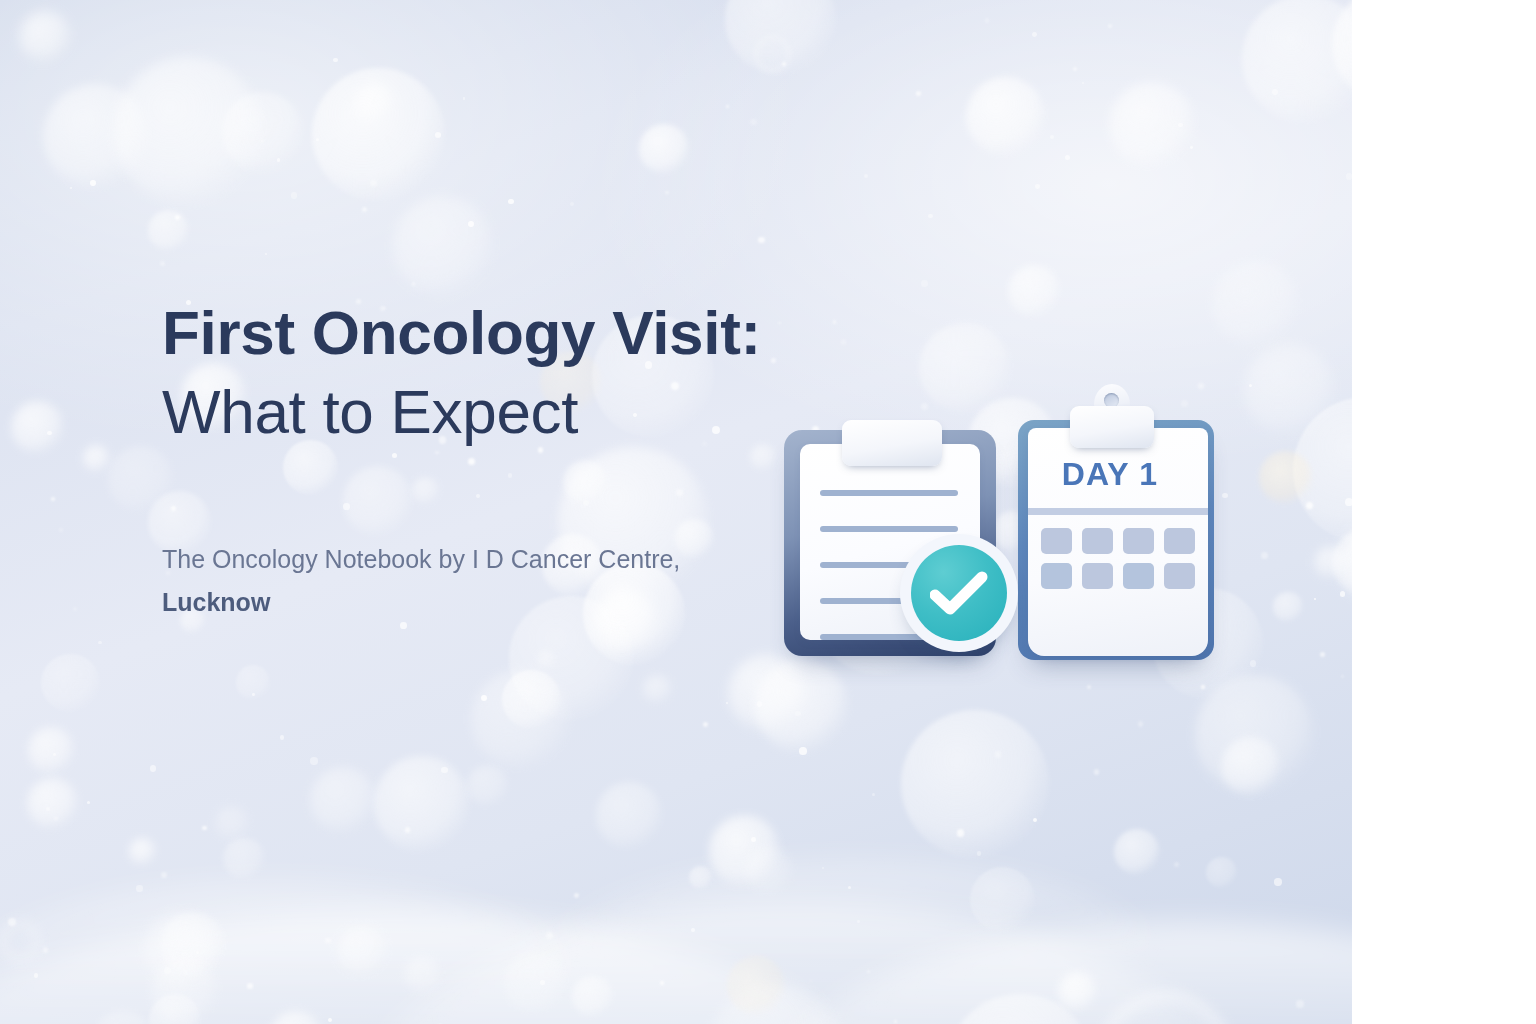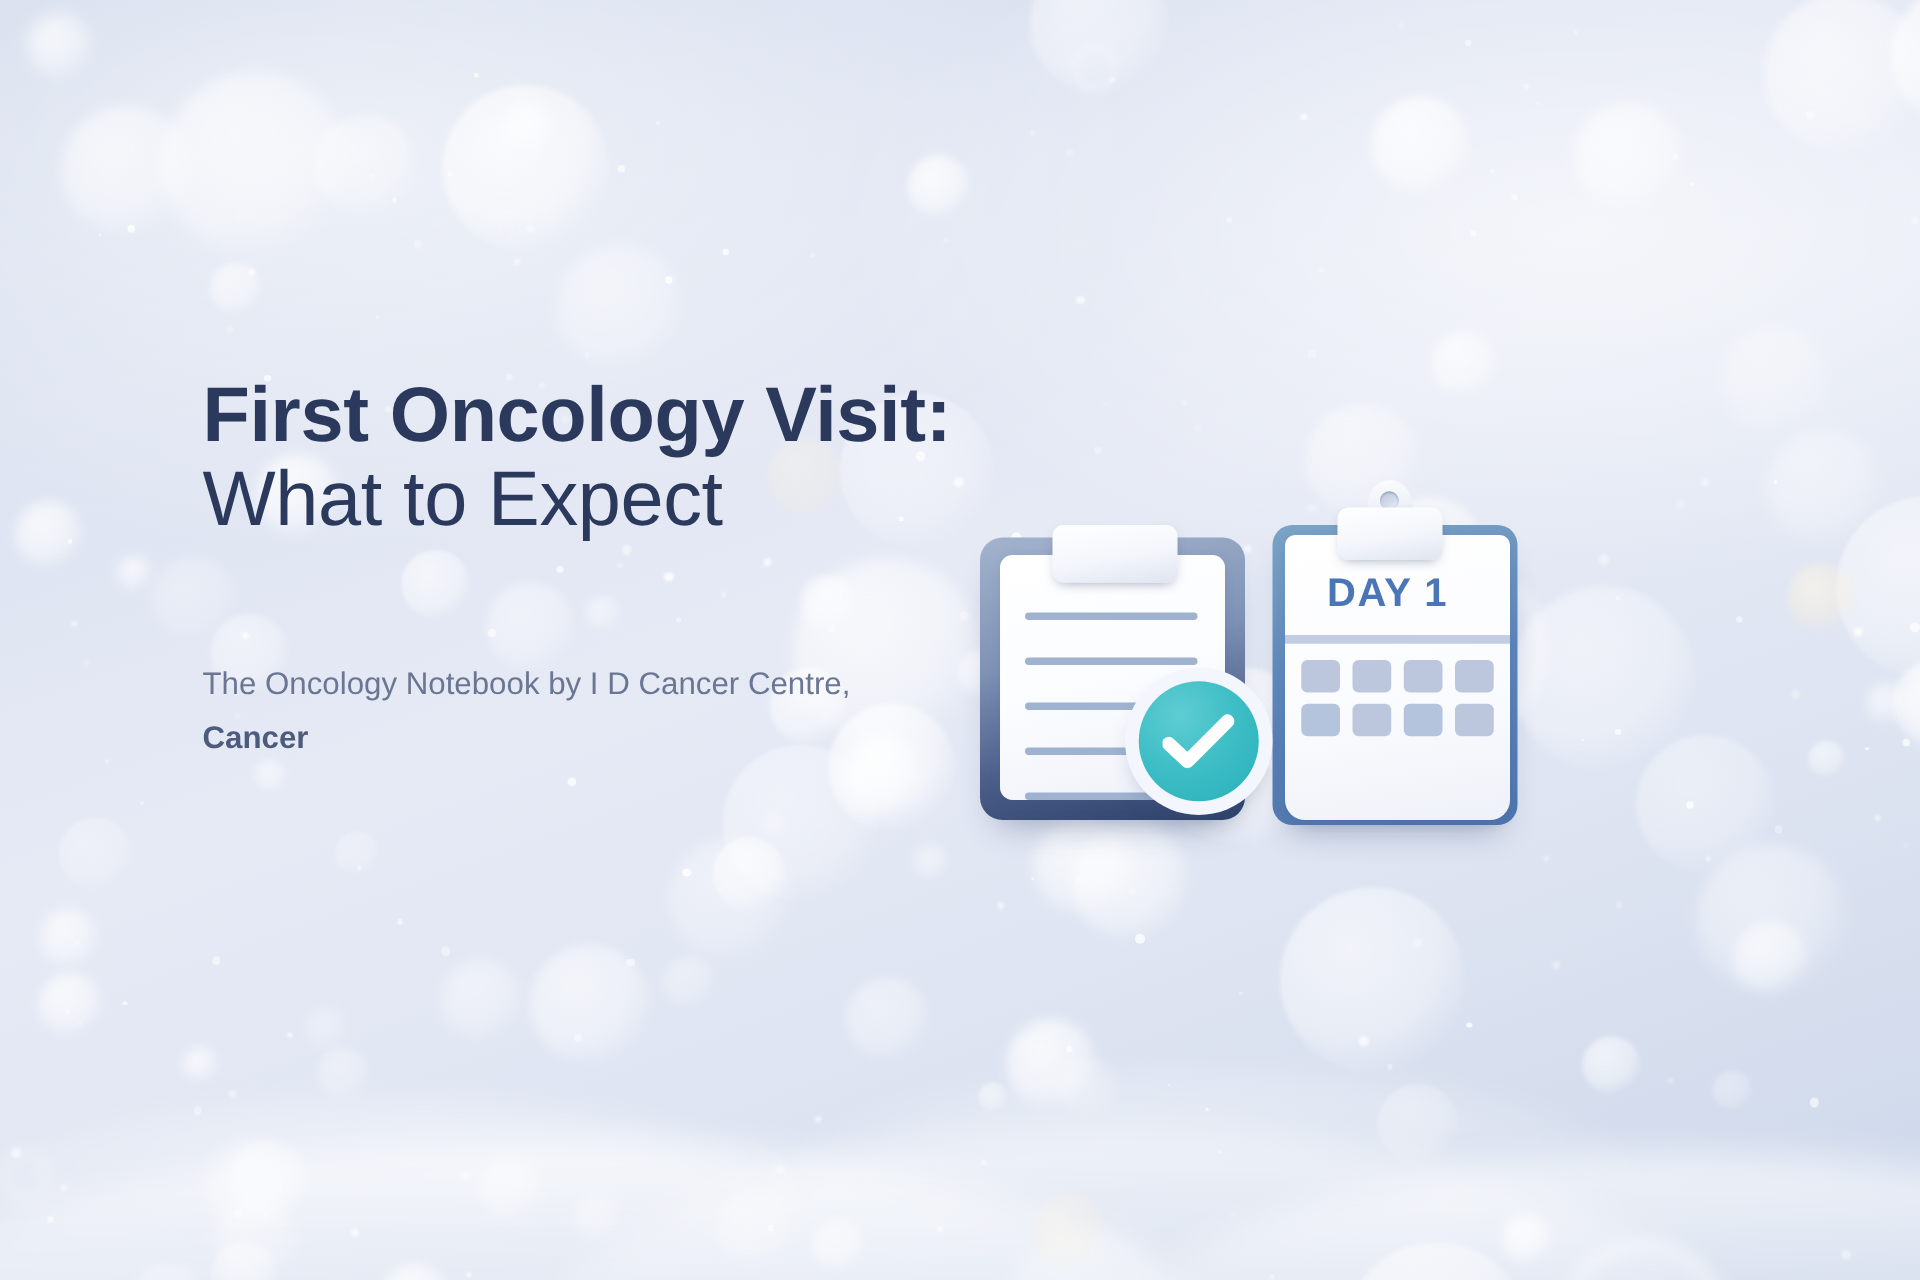--- a/index.html
+++ b/index.html
@@ -2,21 +2,21 @@
 <html><head>
 <meta charset="utf-8">
 <style>
   html, body {
     margin: 0;
     padding: 0;
     background: #ffffff;
   }
   .slide {
     position: relative;
-    width: 1536px;
+    width: 1352px;
     height: 1024px;
     overflow: hidden;
     font-family: "Liberation Sans", sans-serif;
     background:
       radial-gradient(ellipse 60% 45% at 18% 12%, rgba(255,255,255,0.55), rgba(255,255,255,0) 70%),
       radial-gradient(ellipse 55% 40% at 82% 18%, rgba(255,255,255,0.6), rgba(255,255,255,0) 70%),
       linear-gradient(160deg, #cfd8ea 0%, #dde3f1 22%, #e6eaf5 46%, #dfe5f2 68%, #cdd7ea 100%);
   }
 
   
@@ -60,21 +60,21 @@
     width: 620px;
   }
   .title {
     color: #2b3a5c;
     font-size: 62px;
     line-height: 1.08;
     letter-spacing: -0.3px;
     margin: 0;
   }
   .title .l1 { display:block; font-weight: 700; }
-  .title .l2 { display:block; font-weight: 400; margin-top: 0; }
+  .title .l2 { display:block; font-weight: 400; margin-top: 12px; }
   .subtitle {
     margin: 0;
     padding-top: 92px;
     color: #6a7693;
     font-size: 25px;
     line-height: 1.72;
     font-weight: 400;
     max-width: 575px;
   }
   .subtitle b { color: #4d5c7d; font-weight: 700; }
@@ -515,21 +515,21 @@
       <div class="spark" style="width: 4.70791px; height: 4.70791px; left: 87.1277%; top: 11.9912%; opacity: 0.52; filter: blur(0.5px);"></div>
       <div class="spark" style="width: 4.61406px; height: 4.61406px; left: 57.0328%; top: 34.9895%; opacity: 0.58; filter: blur(1.2px);"></div>
       <div class="spark" style="width: 2.17671px; height: 2.17671px; left: 80.0091%; top: 8.03491%; opacity: 0.45; filter: blur(0.4px);"></div>
     </div>
 
   <div class="copy">
     <h1 class="title">
       <span class="l1">First Oncology Visit:</span>
       <span class="l2">What to Expect</span>
     </h1>
-    <p class="subtitle"><span>The Oncology Notebook by I D Cancer Centre, </span><b>Cancer</b></p>
+    <p class="subtitle"><span>The Oncology Notebook by I D Cancer Centre, </span><b>Lucknow</b></p>
   </div>
 
   <div class="art">
 
     <div class="board" id="board1">
       <div class="plate"></div>
       <div class="sheet">
         <div class="line" style="top:46px"></div>
         <div class="line" style="top:82px"></div>
         <div class="line" style="top:118px"></div>

